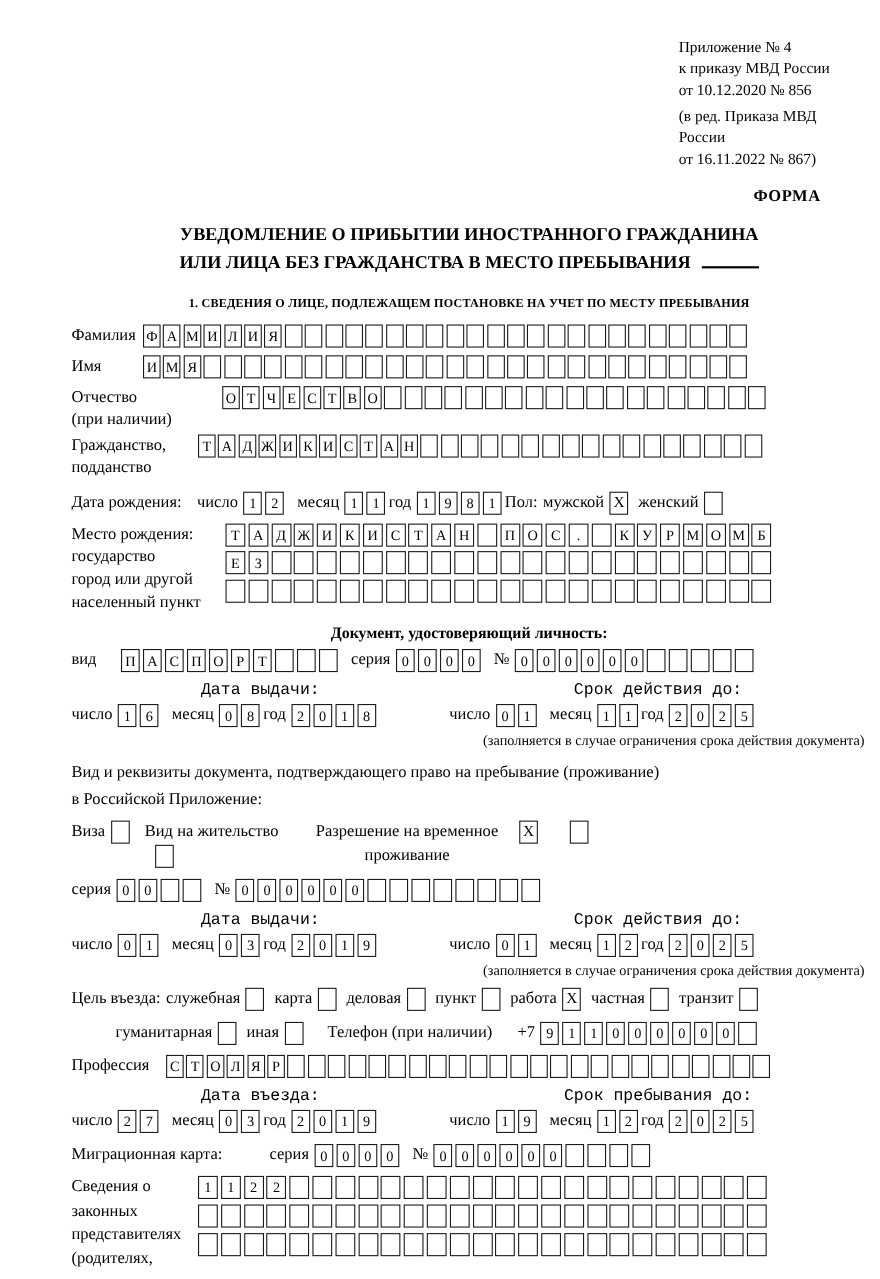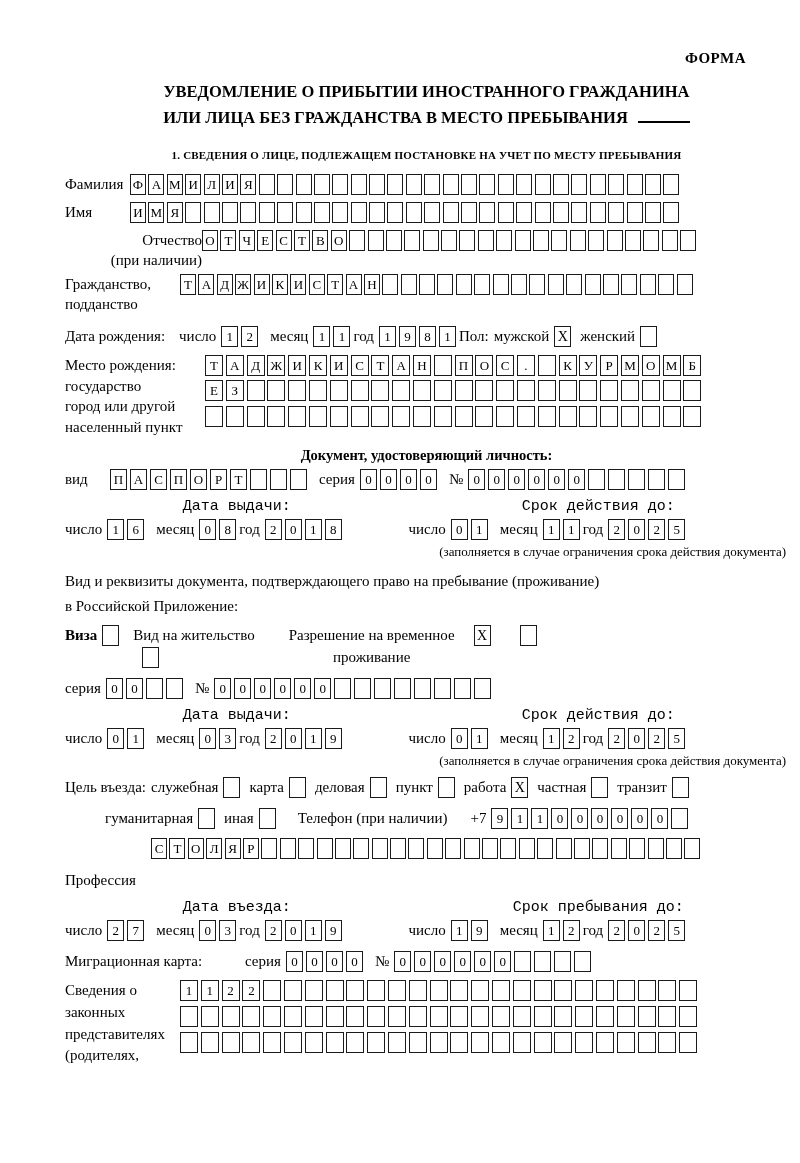--- a/index.html
+++ b/index.html
@@ -16,21 +16,21 @@
   .forma { text-align:right; padding-right:42px; font-weight:bold; margin-top:16px; letter-spacing:0.5px; }
 
   .title { text-align:center; font-weight:bold; font-size:16.5px; line-height:1.6; margin-top:12px; }
   .title .blank { display:inline-block; width:52px; height:3px; border-bottom:2px solid #000; margin-left:10px; }
 
   .sec-heading { text-align:center; font-weight:bold; font-size:11px; margin-top:17px; letter-spacing:0.2px; }
 
   .frow { display:flex; align-items:flex-start; margin-top:7px; }
   .lbl { flex:none; line-height:21px; }
   .lbl2 { line-height:20px; }
-  .w65 { width:65px; } .w137 { width:137px;text-align:right; } .w115 { width:115px; } .w86 { width:86px;margin-top:32px; }
+  .w65 { width:65px; } .w137 { width:137px; } .w115 { width:115px; } .w86 { width:86px; }
 
   .cells { white-space:nowrap; line-height:0; display:inline-block; }
   .cell {
     display:inline-block; width:16px; height:21px;
     border:1.5px solid #1b1b1b; margin-right:2.4px;
     text-align:center; font-size:13px; line-height:19px; vertical-align:top;
   }
   .cells-lg .cell { width:18px; margin-right:2.8px; }
   .cells-md .cell { width:17px; margin-right:3px; }
 
@@ -66,20 +66,27 @@
 
   .rep-block { display:flex; margin-top:8px; }
   .rep-labels { width:115px; flex:none; line-height:21.8px; }
   .rep-rows .cells { display:block; margin-bottom:5px; }
 </style>
 </head>
 <body>
 
 <div class="page">
 
+  <div class="appendix">
+    <div>Приложение № 4</div>
+    <div>к приказу МВД России</div>
+    <div>от 10.12.2020 № 856</div>
+    <div class="rev">(в ред. Приказа МВД России</div>
+    <div>от 16.11.2022 № 867)</div>
+  </div>
 
   <div class="forma">ФОРМА</div>
 
   <div class="title">
     <div>УВЕДОМЛЕНИЕ О ПРИБЫТИИ ИНОСТРАННОГО ГРАЖДАНИНА</div>
     <div><span>ИЛИ ЛИЦА БЕЗ ГРАЖДАНСТВА В МЕСТО ПРЕБЫВАНИЯ</span><span class="blank"></span></div>
   </div>
 
   <div class="sec-heading">1. СВЕДЕНИЯ О ЛИЦЕ, ПОДЛЕЖАЩЕМ ПОСТАНОВКЕ НА УЧЕТ ПО МЕСТУ ПРЕБЫВАНИЯ</div>
 
@@ -174,21 +181,21 @@
     </div>
   </div>
   <div class="note">(заполняется в случае ограничения срока действия документа)</div>
 
   <div class="intro">
     <div>Вид и реквизиты документа, подтверждающего право на пребывание (проживание)</div>
     <div>в Российской Приложение:</div>
   </div>
 
   <div class="options-row">
-    <div class="opt" style="margin-right:14px;font-weight:bold;">
+    <div class="opt" style="margin-right:14px;">
       <span class="ol">Виза</span>
       <span class="cb" style="margin-left:5px;"></span>
     </div>
     <div class="opt" style="margin-right:24px;flex-direction:column;">
       <span class="ol">Вид на жительство</span>
       <span class="cb"></span>
     </div>
     <div class="opt opt-center" style="margin-right:20px;">
       <span class="ol" style="max-width:186px;display:inline-block;">Разрешение на временное проживание</span>
       <span class="cb">X</span>

